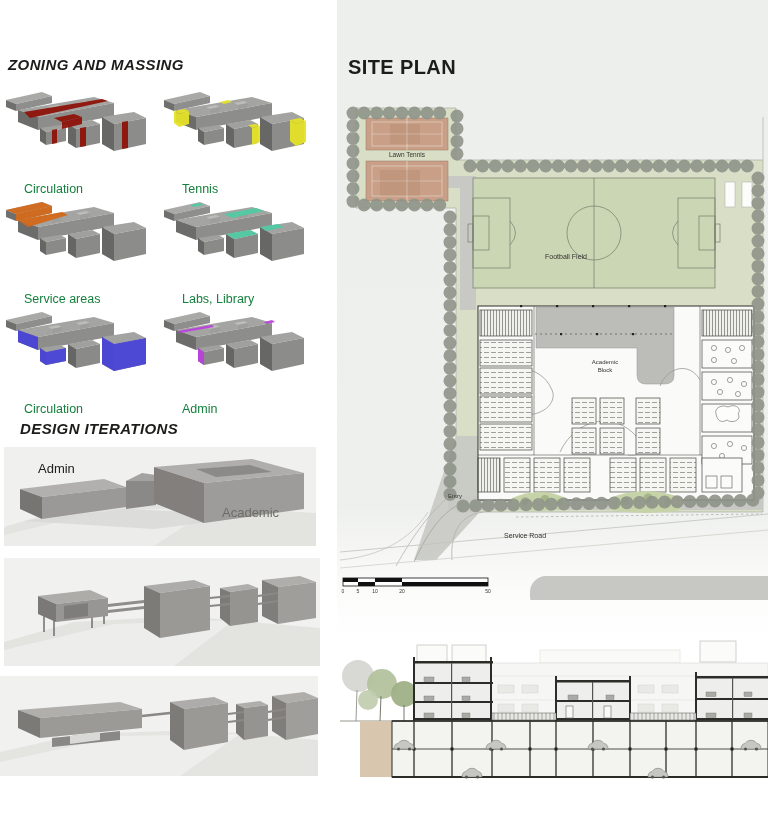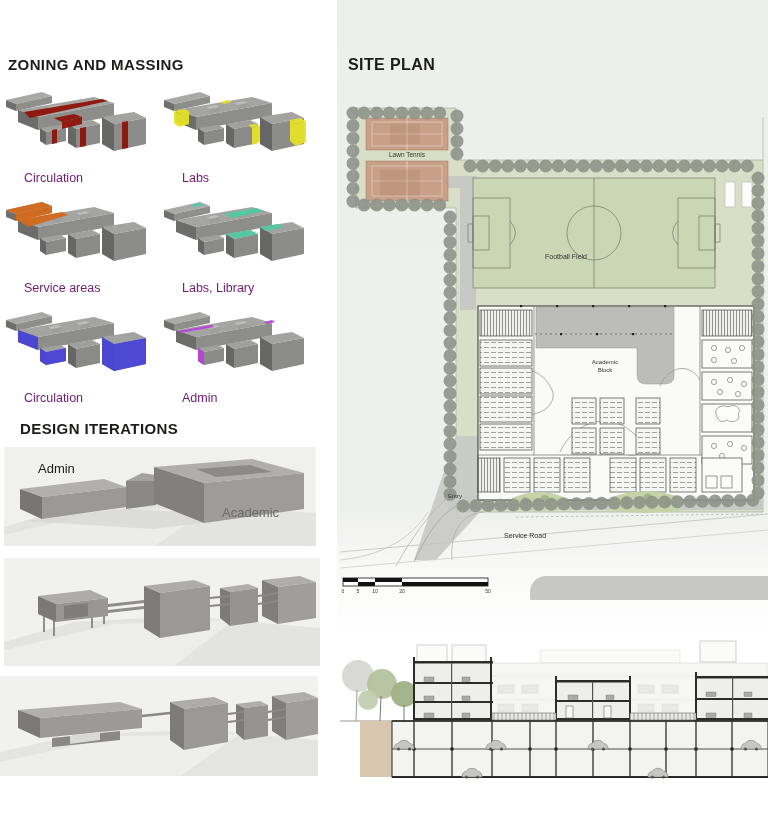--- a/index.html
+++ b/index.html
@@ -1,25 +1,25 @@
 <!DOCTYPE html>
 <html><head>
 <meta charset="utf-8">
 <style>
   html,body{margin:0;padding:0;background:#fff;}
   .board{position:relative;width:768px;height:817px;overflow:hidden;background:#ffffff;
          font-family:"Liberation Sans",sans-serif;}
   .right-bg{position:absolute;left:337px;top:0;width:431px;height:817px;
             background:linear-gradient(180deg,#edefed 0%,#eef0ee 62%,#fbfbfa 72%,#ffffff 78%);}
   .h{position:absolute;font-weight:700;color:#1c1c1a;letter-spacing:.4px;white-space:nowrap;}
-  .h-left{font-size:15px;}
-  .h-right{font-size:16px;}
+  .h-left{font-size:15px;font-style:italic;}
+  .h-right{font-size:20px;}
   .zcell{position:absolute;width:156px;height:104px;}
   .zcell svg{display:block;width:156px;height:80px;}
-  .zlabel{margin-top:7px;padding-left:22px;font-size:12.5px;color:#701a75;}
+  .zlabel{margin-top:18px;padding-left:22px;font-size:12.5px;color:#15803d;}
   .zfill polygon{fill:var(--c);opacity:.95;}
   .photo{position:absolute;background:#f1f1ef;}
   .photo svg{display:block;width:100%;height:100%;}
   .photo-label{position:absolute;font-size:13px;color:#20201e;}
   .photo-label.dim{color:#6d6d68;}
   .siteplan,.section{position:absolute;}
   svg text{font-family:"Liberation Sans",sans-serif;fill:#33332f;}
 </style>
 </head>
 <body>
@@ -95,21 +95,21 @@
         <polygon points="19,30 29,27 29,40 19,43"></polygon>
         <polygon points="14,27 19,30 19,43 14,39"></polygon>
         <polygon points="130,36 140,34 146,37 136,40"></polygon>
         <polygon points="136,40 146,37 146,58 136,62"></polygon>
         <polygon points="130,36 136,40 136,62 130,57"></polygon>
         <polygon points="88,41 96,40 100,42 92,44"></polygon>
         <polygon points="92,44 100,42 100,58 92,61"></polygon>
         <polygon points="60,18 68,16 72,18 64,20"></polygon>
       </g>
     </svg>
-    <div class="zlabel">Labs</div>
+    <div class="zlabel">Tennis</div>
   </div>
 
   <div class="zcell" style="left: 2px; top: 194px; --c: #D2691B;">
     <svg viewBox="0 0 156 80">
       <use href="#massing-base"></use>
       <g class="zfill">
         <polygon points="4,16 40,8 50,12 14,20"></polygon>
         <polygon points="14,20 50,12 50,19 14,27"></polygon>
         <polygon points="16,26 60,18 66,21 26,33"></polygon>
       </g>

